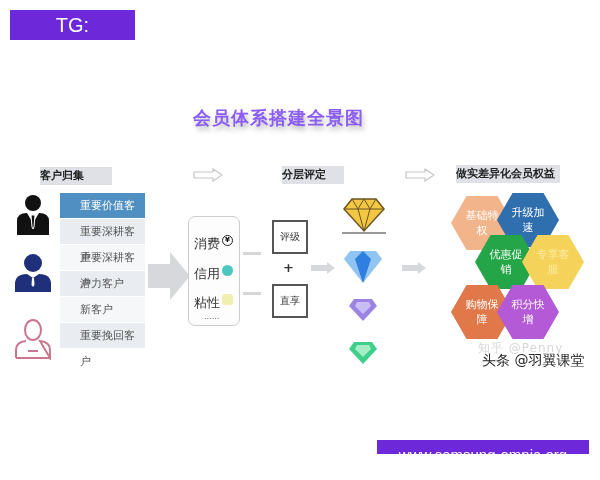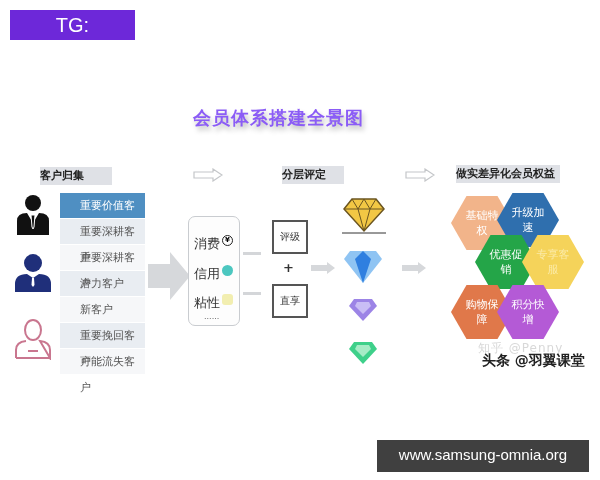--- a/index.html
+++ b/index.html
@@ -7,21 +7,21 @@
     width:600px; height:480px; background:#ffffff; position:relative; overflow:hidden;
     font-family:"DejaVu Sans", sans-serif;
   }
   .abs { position:absolute; }
   .tg-label {
     left:10px; top:10px; width:125px; height:30px; background:#6d28d9;
     color:#ffffff; font-family:"Liberation Sans", sans-serif; font-size:20px;
     line-height:30px; text-align:center;
   }
   .site-label {
-    left:377px; top:440px; width:212px; height:32px; background:#404040;
+    left:377px; top:440px; width:212px; height:14px; background:#6d28d9;
     color:#ffffff; font-family:"Liberation Sans", sans-serif; font-size:15px;
     line-height:30px; text-align:center;
   }
   .main-title {
     left:193px; top:106px; font-size:18px; font-weight:bold; color:#8b5cf6;
     letter-spacing:1px; text-shadow:2px 4px 5px rgba(0,0,0,0.25);
   }
   .section-title {
     background:#dfe1e6; color:#222; font-size:11px; font-weight:bold;
     height:18px; line-height:18px; 
@@ -61,21 +61,21 @@
 
   .hex {
     width:62px; height:54px;
     clip-path: polygon(25% 0, 75% 0, 100% 50%, 75% 100%, 25% 100%, 0 50%);
     display:flex; align-items:center; justify-content:center; text-align:center;
     font-family:"DejaVu Serif", serif; font-size:11px; color:#fff; line-height:15px;
   }
   .hex span { display:block; width:34px; word-break:break-all; }
 
   .watermark1 { left:478px; top:340px; font-size:12px; color:#d8d8d8; letter-spacing:1px; }
-  .watermark2 { left:482px; top:352px; font-size:14px; color:#222; font-weight:bold;
+  .watermark2 { left:482px; top:352px; font-size:14px; color:#222; font-weight:normal;
     text-shadow:0 0 3px #fff, 0 0 3px #fff; }
 </style>
 </head>
 <body>
 
 <div class="abs tg-label">TG: MYYJJPP</div>
 <div class="abs site-label">www.samsung-omnia.org</div>
 
 <div class="abs main-title">会员体系搭建全景图</div>
 
@@ -106,21 +106,20 @@
   <line x1="15" y1="33" x2="25" y2="33" stroke="#c9768f" stroke-width="2"></line>
 </svg>
 
 <div class="abs cust-list">
   <div class="cust-item hl">重要价值客户</div>
   <div class="cust-item odd">重要深耕客户</div>
   <div class="cust-item even">重要深耕客户</div>
   <div class="cust-item odd">潜力客户</div>
   <div class="cust-item even">新客户</div>
   <div class="cust-item odd">重要挽回客户</div>
-  <div class="cust-item even">可能流失客户</div>
 </div>
 
 <svg class="abs" style="left:148px;top:252px;width:42px;height:48px;" viewBox="0 0 42 48">
   <path d="M0 12 H22 V0 L42 24 L22 48 V36 H0 Z" fill="#d6d8db"></path>
 </svg>
 
 <div class="abs phone">
   <span class="phone-row" style="top:18px;">消费</span>
   <span class="phone-ico" style="top:18px;border:1.5px solid #222;width:9px;height:9px;font-size:7px;line-height:9px;text-align:center;font-weight:bold;">¥</span>
   <span class="phone-row" style="top:48px;">信用</span>

